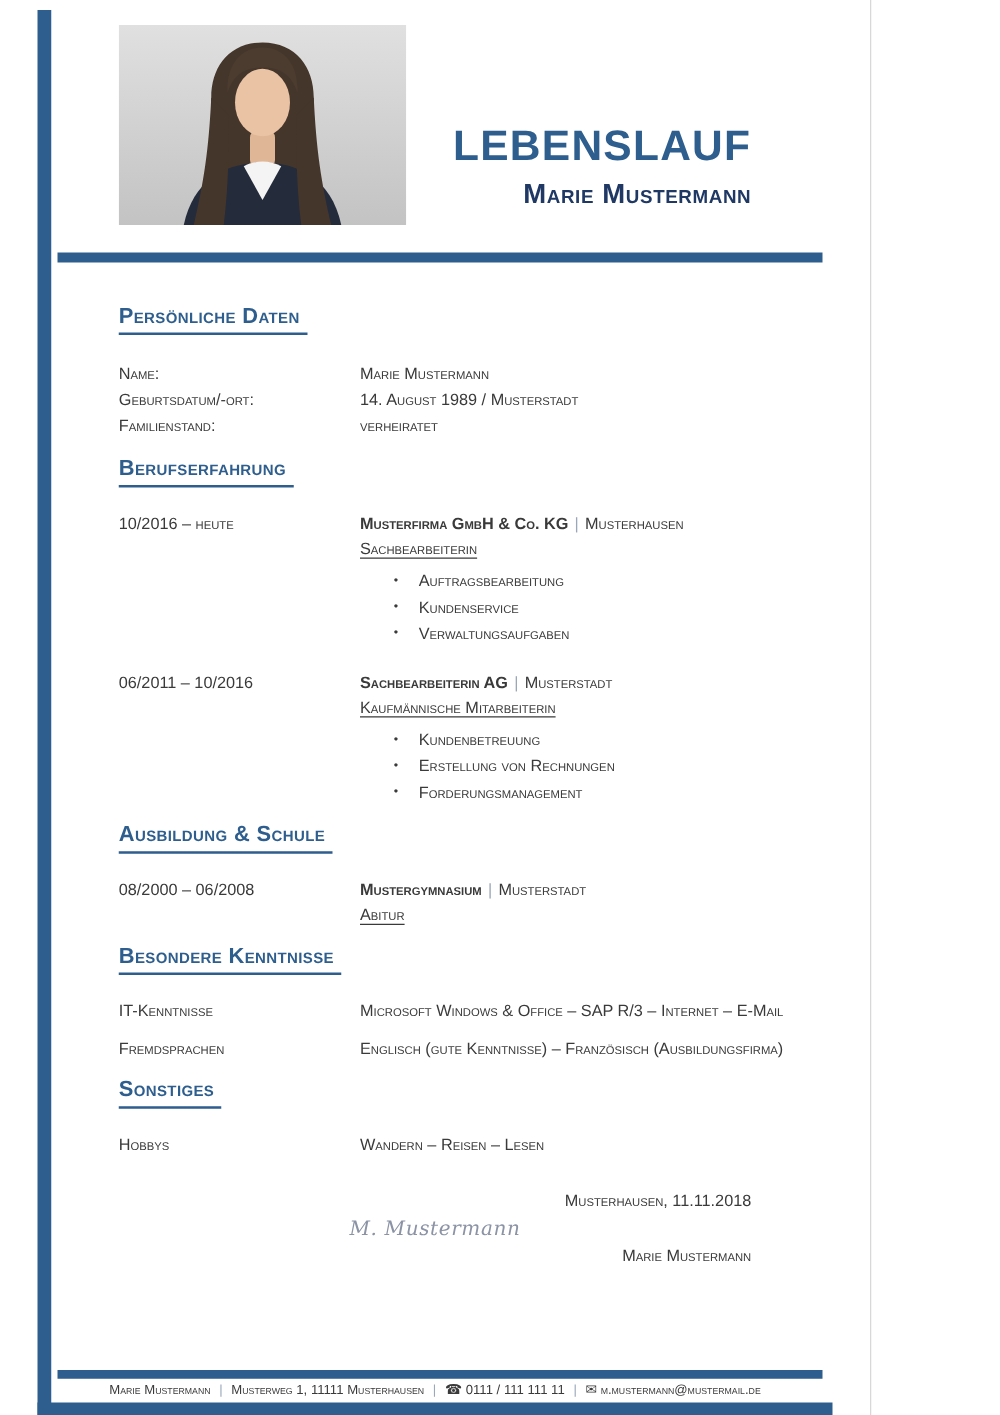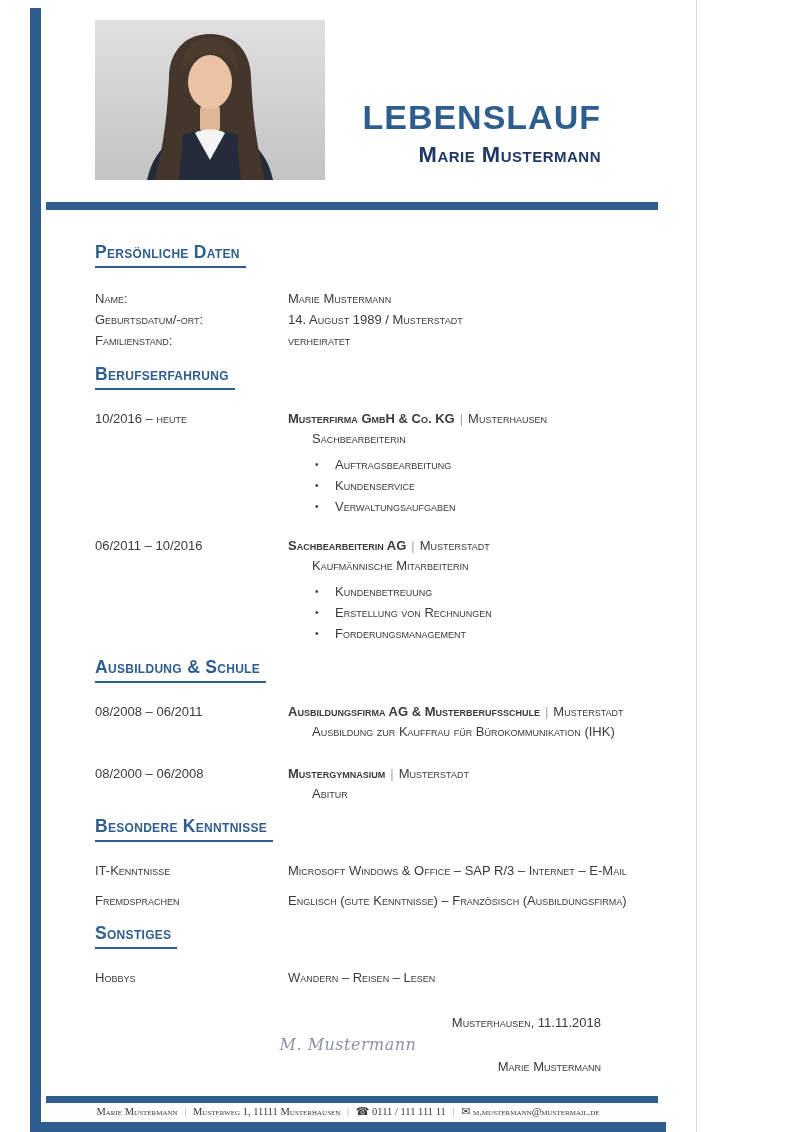--- a/index.html
+++ b/index.html
@@ -41,33 +41,33 @@
   .section .row:last-child { margin-bottom:0; }
 
   .entry { display:flex; margin-bottom:20px; }
   .entry.edu { margin-bottom:24px; }
   .entry:last-child { margin-bottom:0; }
   .entry .period { width:193px; flex:none; line-height:18px; }
   .entry-body { flex:1; }
   .company-line { line-height:18px; margin-bottom:2px; }
   .company { font-weight:bold; }
   .pipe { color:#9aa7b8; padding:0 5px; }
-  .role { display:inline-block; text-underline-offset:3px; line-height:18px;margin-left:24px; }
+  .role { display:inline-block; text-decoration:underline; text-underline-offset:3px; line-height:18px; }
   ul.bullets { list-style:none; margin:6px 0 0 0; }
   .bullet-item { display:flex; line-height:21px; padding-left:27px; }
   .bullet { width:20px; flex:none; font-size:10px; }
 
   
   .closing { margin-top:26px; text-align:right; padding-right:55px; }
   .place-date { line-height:20px; }
   .signature { font-family:"DejaVu Serif", serif; font-style:italic; font-variant:normal; font-size:16px; color:var(--signature,#8b93a5); line-height:24px; letter-spacing:.5px;text-align:center; }
   .signed-name { line-height:20px; }
 
   
-  .footer { position:absolute; left:0; right:0; top:1105px; text-align:center; font-size:10.5px; font-variant:small-caps; color:#3a3a3a;font-family:Liberation Serif, serif; }
+  .footer { position:absolute; left:0; right:0; top:1105px; text-align:center; font-size:10.5px; font-variant:small-caps; color:#3a3a3a; }
   .footer .pipe { padding:0 4px; }
   .footer .icon { font-variant:normal; font-size:11px; }
 </style>
 </head>
 <body>
 
 <div class="page">
 
   <div class="left-bar"></div>
 
@@ -164,29 +164,20 @@
               <span>Forderungsmanagement</span>
             </li>
           </ul>
         </div>
       </div>
     </section>
 
     <section class="section">
       <h2>Ausbildung &amp; Schule</h2>
 
-      <div class="entry edu">
-        <div class="period">08/2008 – 06/2011</div>
-        <div class="entry-body">
-          <div class="company-line">
-            <span class="company">Ausbildungsfirma AG &amp; Musterberufsschule</span><span class="pipe">|</span><span class="location">Musterstadt</span>
-          </div>
-          <div class="role">Ausbildung zur Kauffrau für Bürokommunikation (IHK)</div>
-        </div>
-      </div>
 
       <div class="entry edu">
         <div class="period">08/2000 – 06/2008</div>
         <div class="entry-body">
           <div class="company-line">
             <span class="company">Mustergymnasium</span><span class="pipe">|</span><span class="location">Musterstadt</span>
           </div>
           <div class="role">Abitur</div>
         </div>
       </div>

